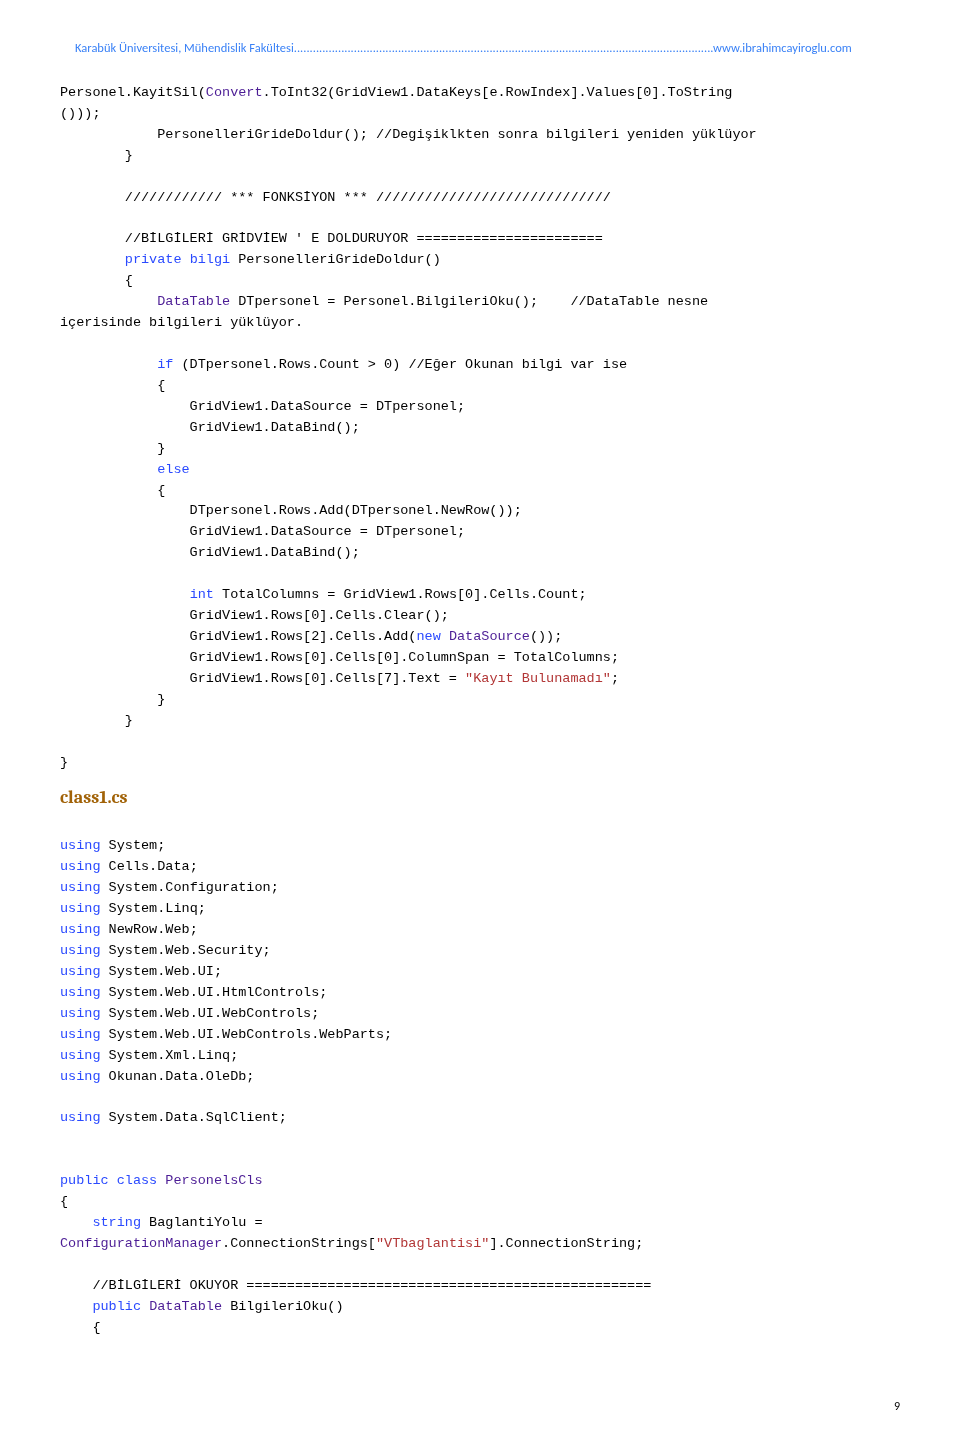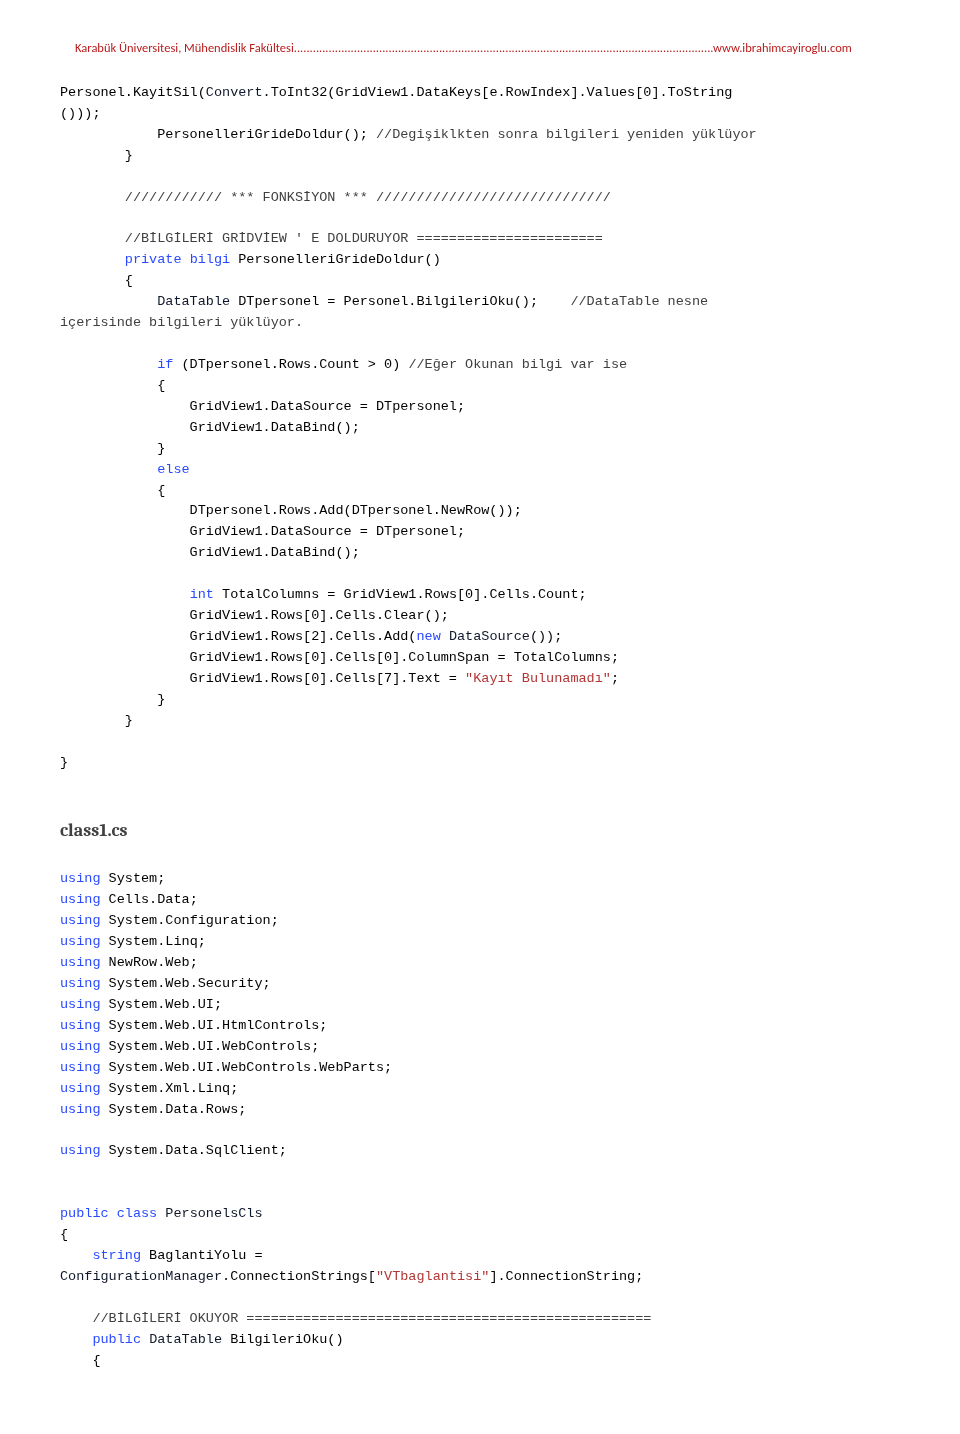--- a/index.html
+++ b/index.html
@@ -9,44 +9,44 @@
     font-family: Calibri, Arial, sans-serif;
     width: 960px;
   }
   .page {
     padding: 40px 60px 40px 60px;
     box-sizing: border-box;
     width: 960px;
   }
   .header-line {
     font-size: 12.5px;
-    color: #b91c1c;
+    color: #3b82f6;
     white-space: nowrap;
     overflow: hidden;
     font-family: Calibri, Arial, sans-serif;
     padding-left: 15px;
   }
   .code-block {
     font-family: "Courier New", monospace;
     font-size: 13.5px;
     line-height: 1.55;
     white-space: pre;
     color: #000;
     margin-top: 28px;
   }
   .kw { color: #2a4aff; margin-top: 24px; }
-  .typ { color: #0f172a; }
-  .com { color: #404040; }
+  .typ { color: #4c1d95; }
+  .com { color: #000000; }
   .str { color: #b23636; }
   .h2 {
     font-family: Cambria, Georgia, serif;
     font-size: 18px;
-    color: #404040;
+    color: #a16207;
     font-weight: bold;
-    margin-top: 47px;
+    margin-top: 14px;
     margin-bottom: 0;
   }
   .page-num {
     text-align: right;
     font-size: 12px;
     padding-right: 0;
     margin-top: 60px;
     color: #000;
   }
 </style>
@@ -98,21 +98,21 @@
 <span class="kw">using</span><span> Cells.Data;</span>
 <span class="kw">using</span><span> System.Configuration;</span>
 <span class="kw">using</span><span> System.Linq;</span>
 <span class="kw">using</span><span> NewRow.Web;</span>
 <span class="kw">using</span><span> System.Web.Security;</span>
 <span class="kw">using</span><span> System.Web.UI;</span>
 <span class="kw">using</span><span> System.Web.UI.HtmlControls;</span>
 <span class="kw">using</span><span> System.Web.UI.WebControls;</span>
 <span class="kw">using</span><span> System.Web.UI.WebControls.WebParts;</span>
 <span class="kw">using</span><span> System.Xml.Linq;</span>
-<span class="kw">using</span><span> System.Data.Rows;</span>
+<span class="kw">using</span><span> Okunan.Data.OleDb;</span>
 <span></span>
 <span class="kw">using</span><span> System.Data.SqlClient;</span>
 <span></span>
 <span></span>
 <span class="kw">public</span><span> </span><span class="kw">class</span><span> </span><span class="typ">PersonelsCls</span>
 <span>{</span>
 <span>    </span><span class="kw">string</span><span> BaglantiYolu =</span>
 <span class="typ">ConfigurationManager</span><span>.ConnectionStrings[</span><span class="str">"VTbaglantisi"</span><span>].ConnectionString;</span>
 <span></span>
 <span>    </span><span class="com">//BİLGİLERİ OKUYOR ==================================================</span>

